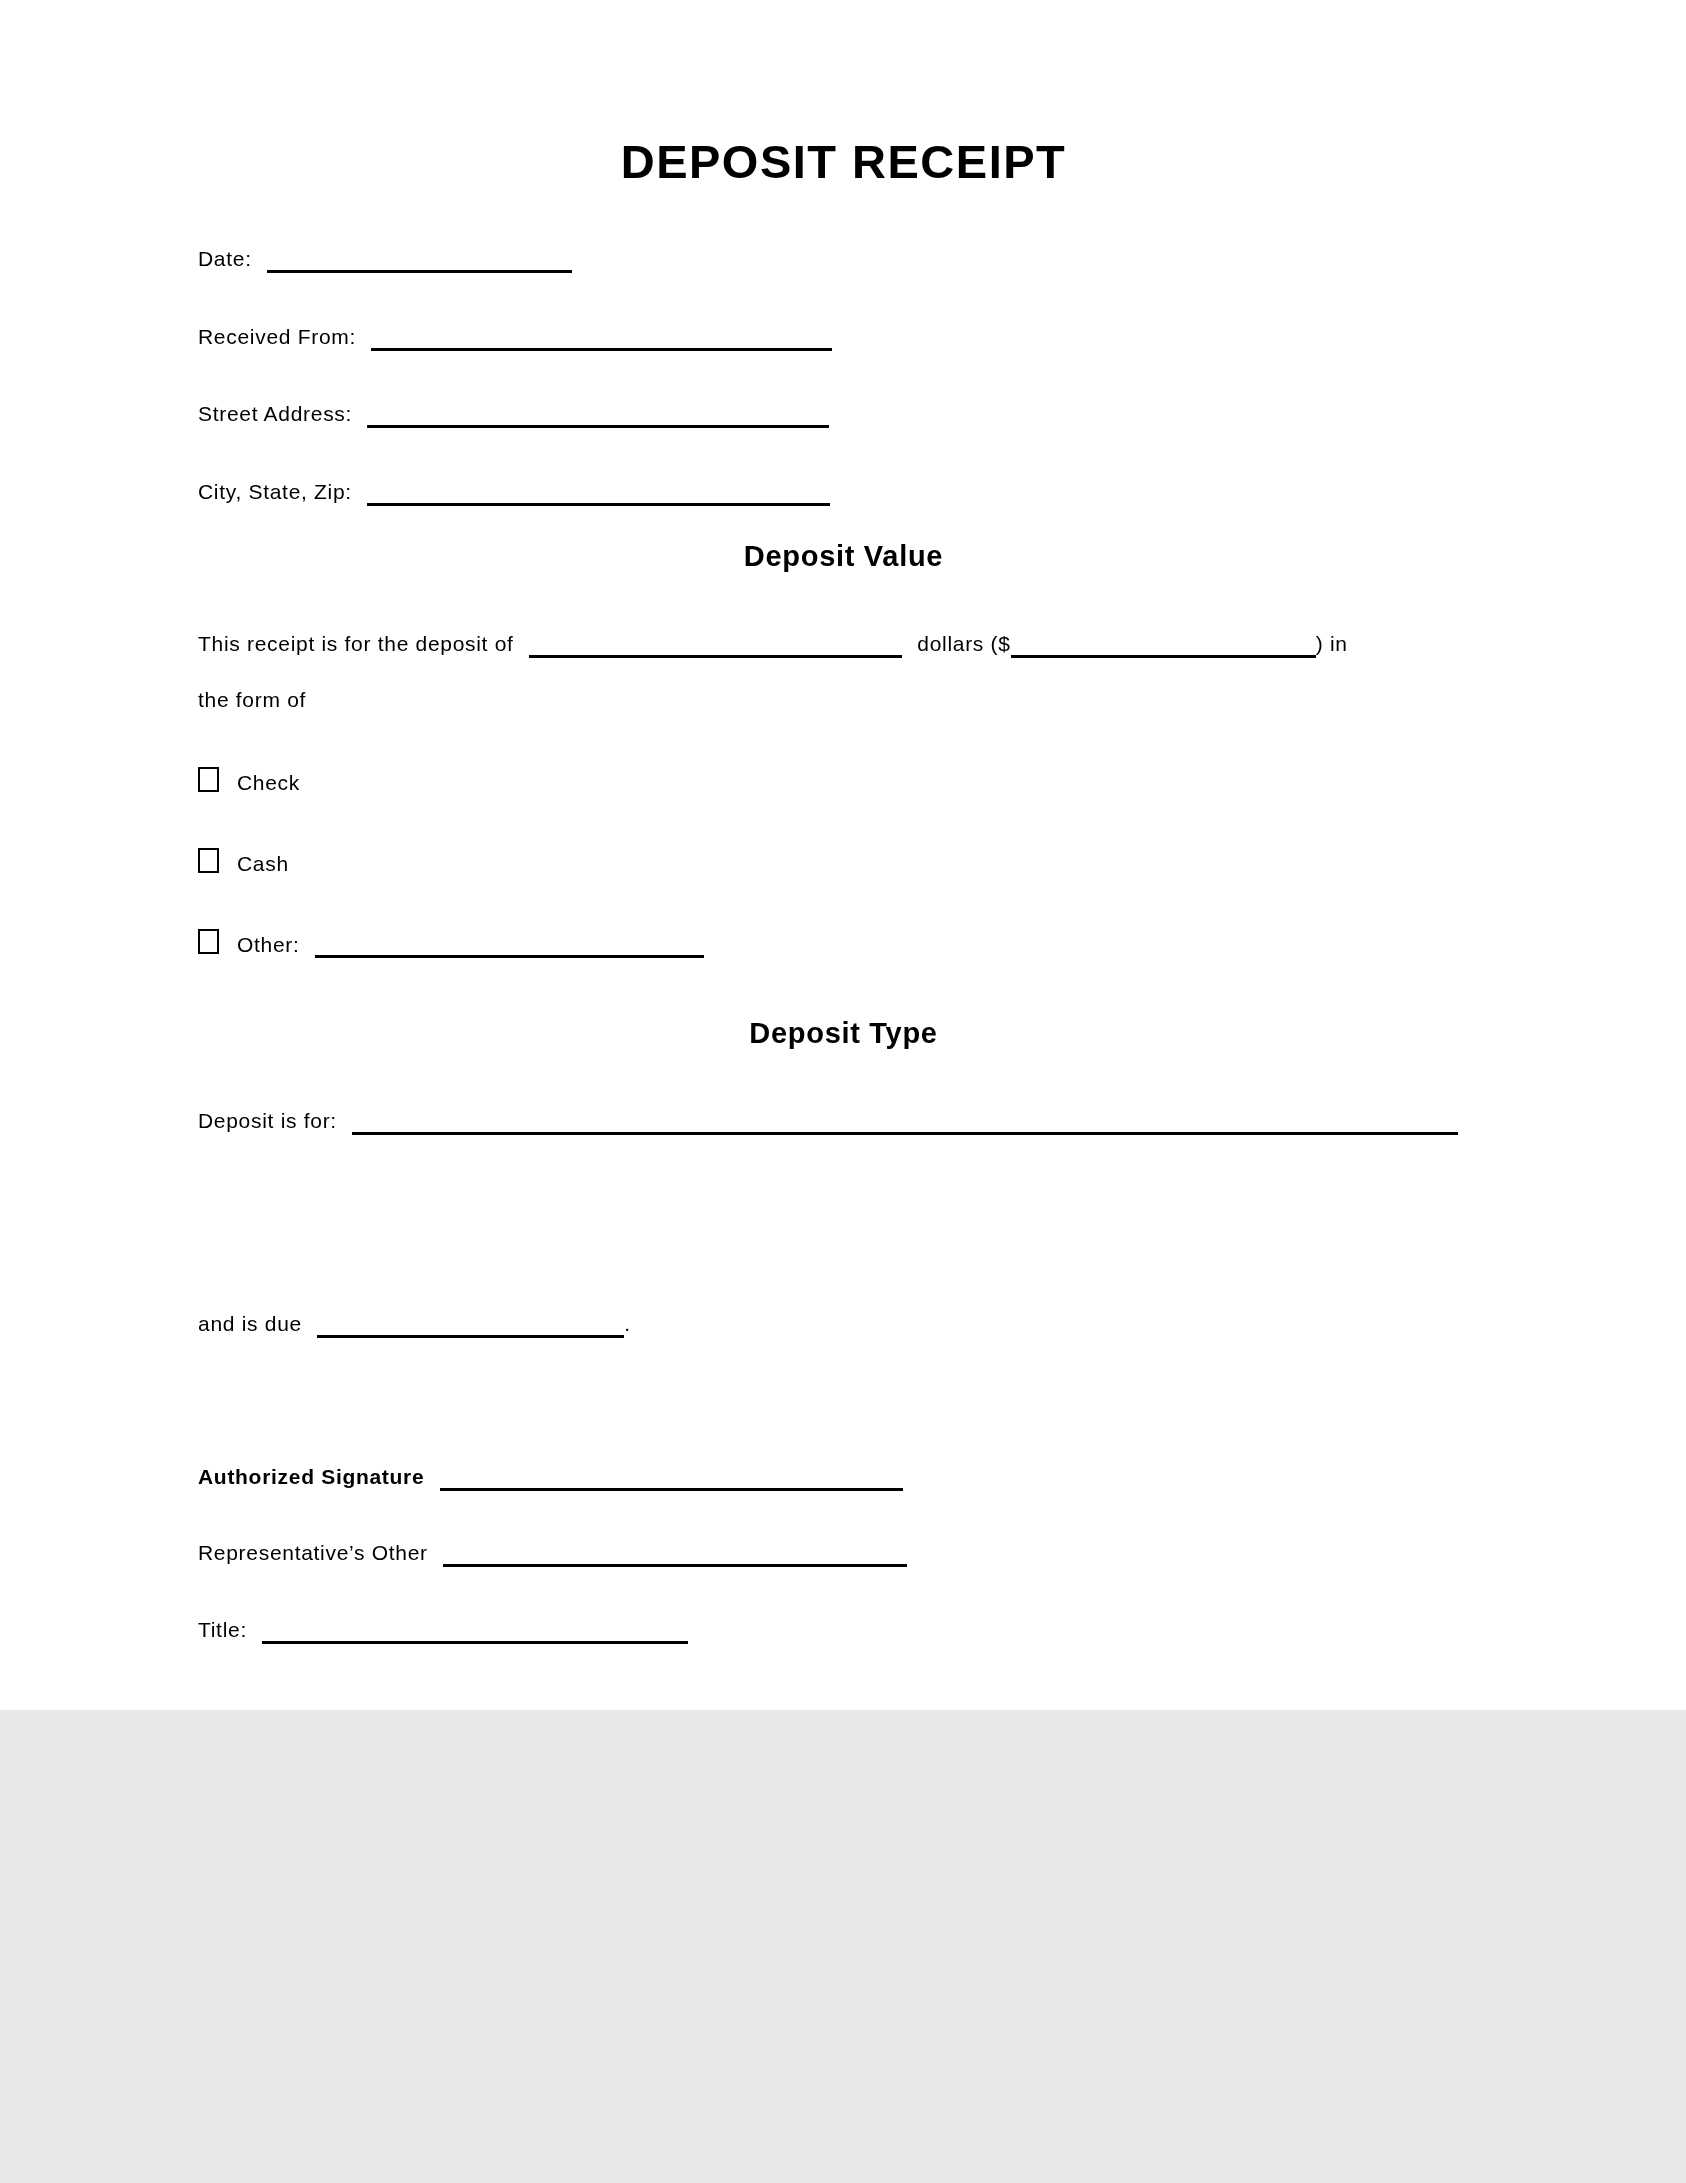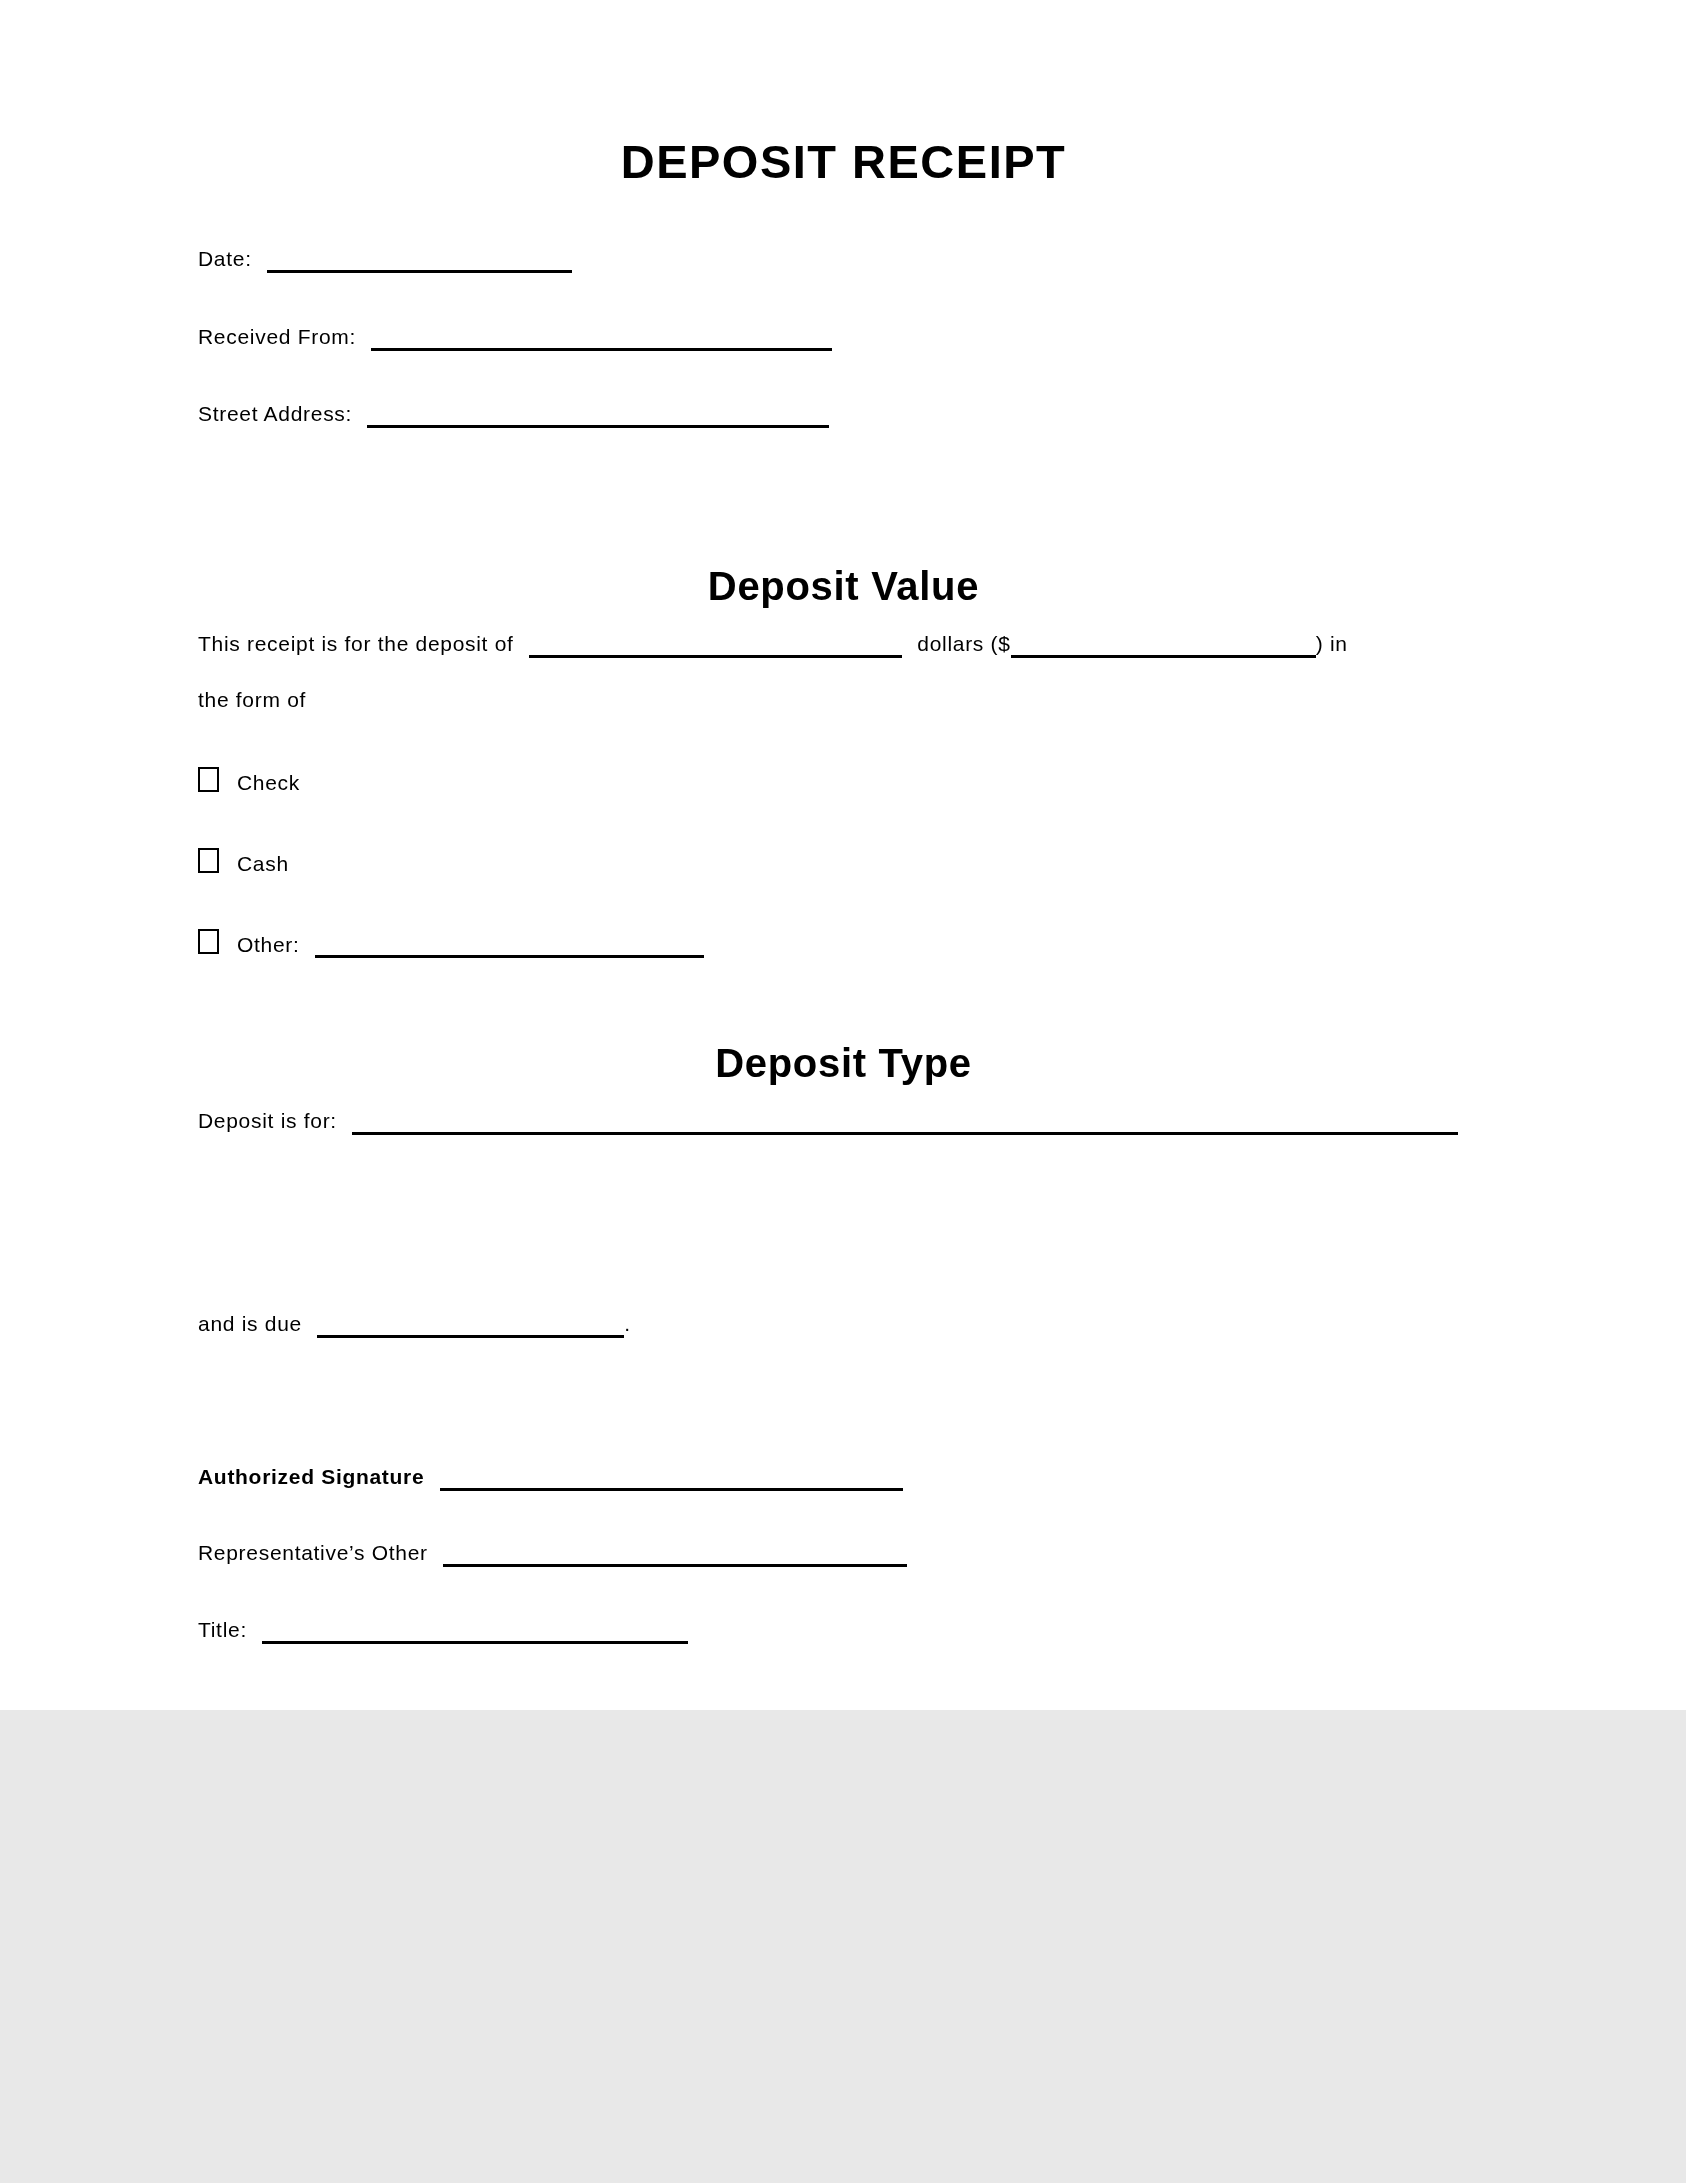--- a/index.html
+++ b/index.html
@@ -31,24 +31,23 @@
     text-align: center;
     white-space: nowrap;
     line-height: 1;
   }
   .doc-title {
     font-size: 47px;
     font-weight: bold;
     letter-spacing: 1.5px;
   }
   .section-heading {
-    font-size: 40px;
+    font-size: 29px;
     font-weight: bold;
     letter-spacing: 0.7px;
-    margin-top: 24px;
   }
   .blank {
     display: inline-block;
     height: 0;
     border-bottom: 3.7px solid #000000;
     vertical-align: -6.6px;
   }
   .gap-l { margin-left: 8.8px; }
   .gap-r { margin-right: 8.8px; }
   .checkbox {
@@ -121,20 +120,24 @@
   <div class="row" style="top:326px">
     <span>Received From:</span>
     <span class="blank gap-l" style="width:461px"></span>
   </div>
 
   <div class="row" style="top:403px">
     <span>Street Address:</span>
     <span class="blank gap-l" style="width:462px"></span>
   </div>
 
+  <div class="row" style="top:481px">
+    <span>City, State, Zip:</span>
+    <span class="blank gap-l" style="width:463px"></span>
+  </div>
 
   <div class="centered section-heading" style="top:542px">Deposit Value</div>
 
   <div class="row" style="top:633px">
     <span>This receipt is for the deposit of</span>
     <span class="blank gap-l gap-r" style="width:373px"></span>
     <span>dollars ($</span><span class="blank" style="width:305px"></span><span>) in</span>
   </div>
 
   <div class="row" style="top:689px">

